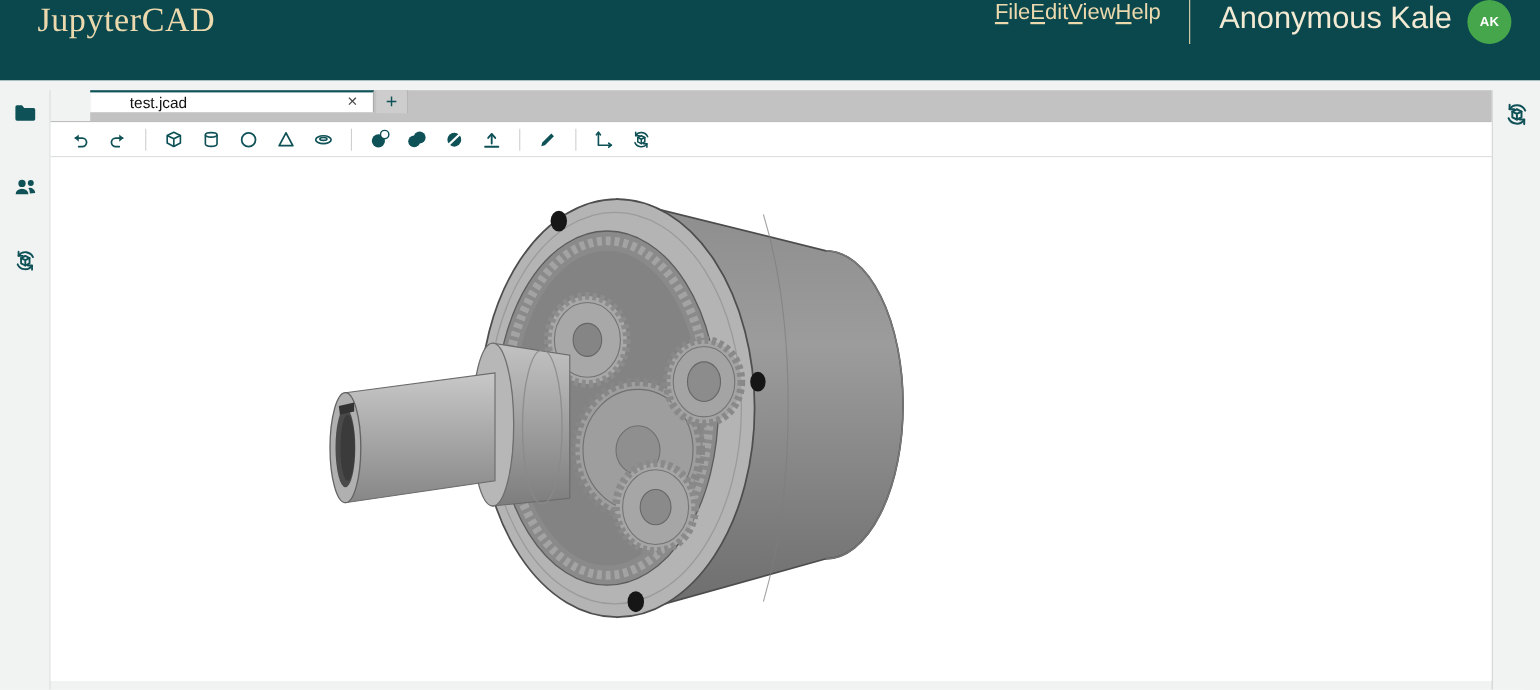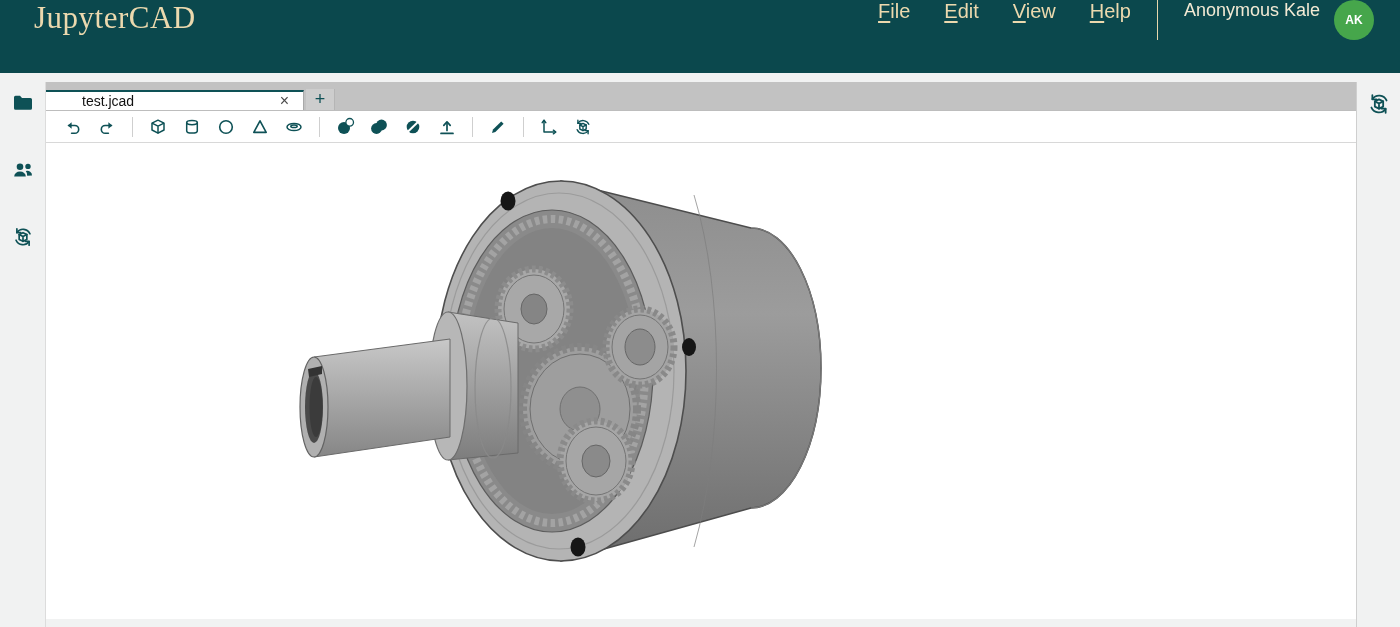--- a/index.html
+++ b/index.html
@@ -4,42 +4,42 @@
 <style>
   * { margin:0; padding:0; box-sizing:border-box; }
   html,body { width:1400px; height:627px; overflow:hidden;
     font-family:"Liberation Sans", sans-serif; background:#f1f2f2; }
 
   
   .header { height:73px; background:#0b484d; display:flex; align-items:flex-start;
     padding:0 26px 0 34px; }
   .logo { font-family:"Liberation Serif", serif; font-size:31px; color:#ecd9ae;
     letter-spacing:0.5px; }
-  .menu { margin-left:auto; display:flex; gap:34px; align-items:center; }
+  .menu { margin-left:auto; display:flex; align-items:center; }
   .menu-item { color:#ecd9ae; font-size:20px; cursor:pointer; text-decoration:none; }
   .menu-item .mn { text-decoration:underline; text-underline-offset:3px; }
   .hdr-divider { width:1px; height:40px; background:#e6d6ac; margin:0 26px; }
-  .username { color:#f3ead4; font-size:18px; margin-right:14px; }
+  .username { color:#f3ead4; font-size:28px; margin-right:14px; }
   .avatar { width:40px; height:40px; border-radius:50%; background:#46a64b;
     color:#fff; font-size:12px; font-weight:bold; display:flex; align-items:center;
     justify-content:center; cursor:pointer; }
 
   
   .body-row { display:flex; height:554px; }
   .rail { display:flex; flex-direction:column; align-items:center; color:#0e5156; }
   .rail-left { width:45px; padding-top:16px; gap:39px; }
   .rail-right { width:43px; padding-top:17px; }
   .rail-btn { width:28px; height:28px; display:flex; align-items:center;
     justify-content:center; cursor:pointer; }
 
   .main { width:1312px; display:flex; flex-direction:column; margin-top:9px;
     border-left:1px solid #dcdcdc; border-right:1px solid #cfcfcf; }
 
   
-  .tabbar { height:28px; background:#c2c2c2; display:flex; align-items:flex-end; }
+  .tabbar { height:28px; background:#c2c2c2; display:flex; align-items:flex-start;margin-left:36px; }
   .tab { width:258px; background:#ffffff; border-top:2px solid #0e5156;
     border-right:1px solid #a9a9a9; display:flex; align-items:center;
     padding:0 10px 0 36px; cursor:pointer; }
   .tab-title { font-size:14px; color:#111; flex:1; }
   .tab-close { font-size:16px; color:#4a4a4a; cursor:pointer; padding:0 4px; }
   .tab-add { width:29px; margin-left:2px; background:#cdcdcd;
     border-right:1px solid #b5b5b5; display:flex; align-items:center;
     justify-content:center; font-size:18px; color:#0e5156; cursor:pointer; }
 
   

